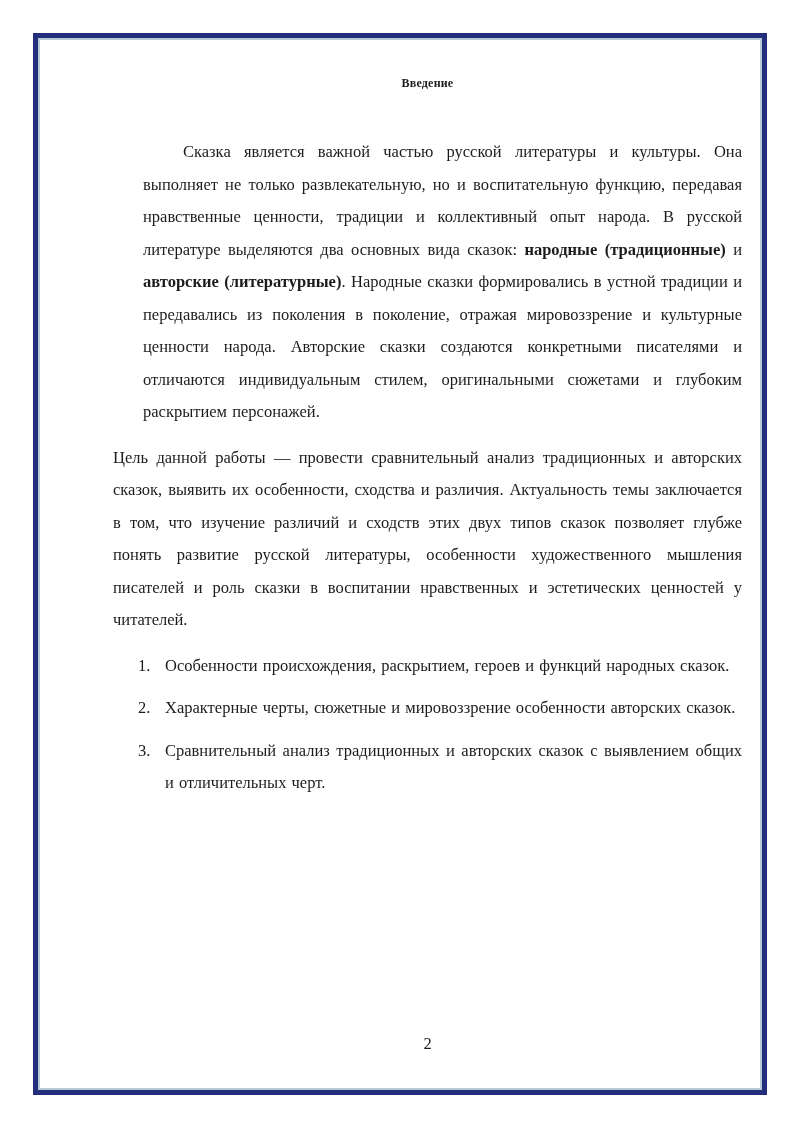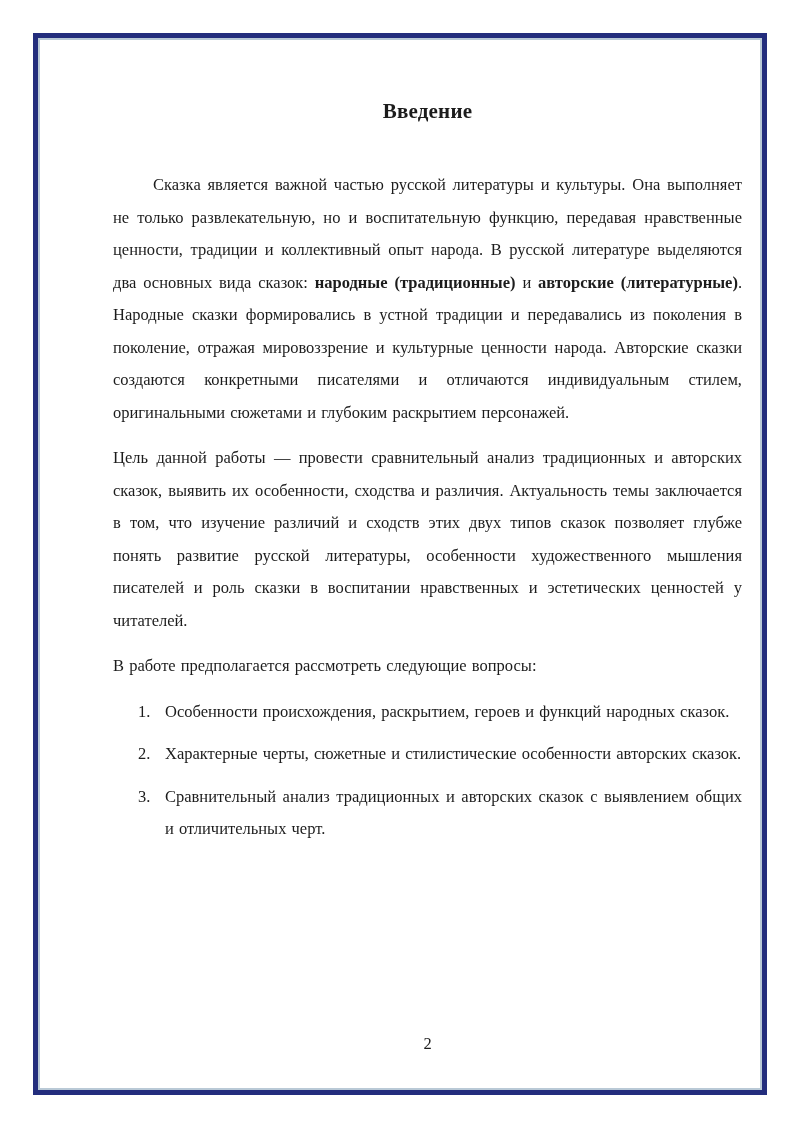--- a/index.html
+++ b/index.html
@@ -23,37 +23,37 @@
     pointer-events: none;
   }
   .content {
     position: absolute;
     left: 113px;
     top: 0;
     width: 629px;
     color: #1c1c1c;
   }
   .doc-title {
-    padding-top: 99px;
-    font-size: 21px;
+    padding-top: 76px;
+    font-size: 12px;
     font-weight: bold;
     text-align: center;
     letter-spacing: 0.2px;
   }
   .paragraphs {
     margin-top: 45px;
   }
   .para {
     font-size: 16.5px;
     line-height: 32.5px;
     text-align: justify;
     margin-bottom: 13px;
     word-spacing: 1px;
   }
-  .para.indent { text-indent: 40px; }
+  .para.indent { text-indent: 40px; margin-left: 30px; }
   .para .bold { font-weight: bold; }
   .question-list {
     margin-top: 10px;
     margin-left: 25px;
   }
   .list-item {
     display: flex;
     font-size: 16.5px;
     line-height: 32.5px;
     margin-bottom: 10px;
@@ -80,30 +80,29 @@
 </head>
 <body>
 
 <div class="page-frame"></div>
 
 <div class="content">
   <div class="doc-title">Введение</div>
   <div class="paragraphs">
       <p class="para indent"><span>Сказка является важной частью русской литературы и культуры. Она выполняет не только развлекательную, но и воспитательную функцию, передавая нравственные ценности, традиции и коллективный опыт народа. В русской литературе выделяются два основных вида сказок: </span><span class="bold">народные (традиционные)</span><span> и </span><span class="bold">авторские (литературные)</span><span>. Народные сказки формировались в устной традиции и передавались из поколения в поколение, отражая мировоззрение и культурные ценности народа. Авторские сказки создаются конкретными писателями и отличаются индивидуальным стилем, оригинальными сюжетами и глубоким раскрытием персонажей.</span></p>
       <p class="para"><span>Цель данной работы — провести сравнительный анализ традиционных и авторских сказок, выявить их особенности, сходства и различия. Актуальность темы заключается в том, что изучение различий и сходств этих двух типов сказок позволяет глубже понять развитие русской литературы, особенности художественного мышления писателей и роль сказки в воспитании нравственных и эстетических ценностей у читателей.</span></p>
-      <p class="para"><span>В работе предполагается рассмотреть следующие вопросы:</span></p>
     </div>
   <div class="question-list">
       <div class="list-item">
         <span class="list-num">1.</span>
         <span class="list-text">Особенности происхождения, раскрытием, героев и функций народных сказок.</span>
       </div>
       <div class="list-item">
         <span class="list-num">2.</span>
-        <span class="list-text">Характерные черты, сюжетные и стилистические особенности авторских сказок.</span>
+        <span class="list-text">Характерные черты, сюжетные и мировоззрение особенности авторских сказок.</span>
       </div>
       <div class="list-item">
         <span class="list-num">3.</span>
         <span class="list-text">Сравнительный анализ традиционных и авторских сказок с выявлением общих и отличительных черт.</span>
       </div>
     </div>
 </div>
 
 <div class="page-number">2</div>
 

